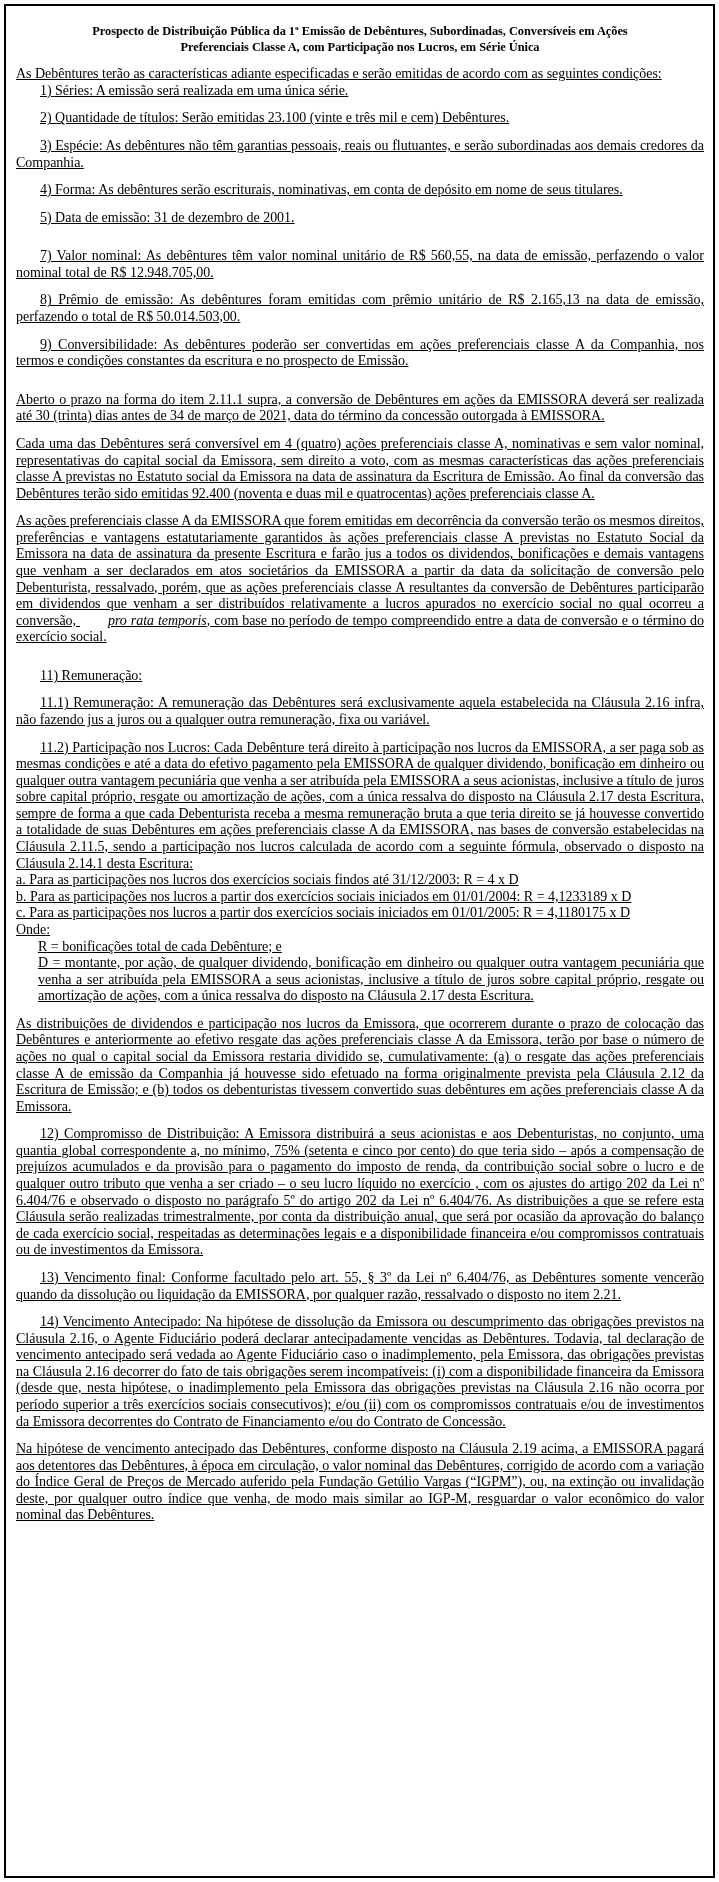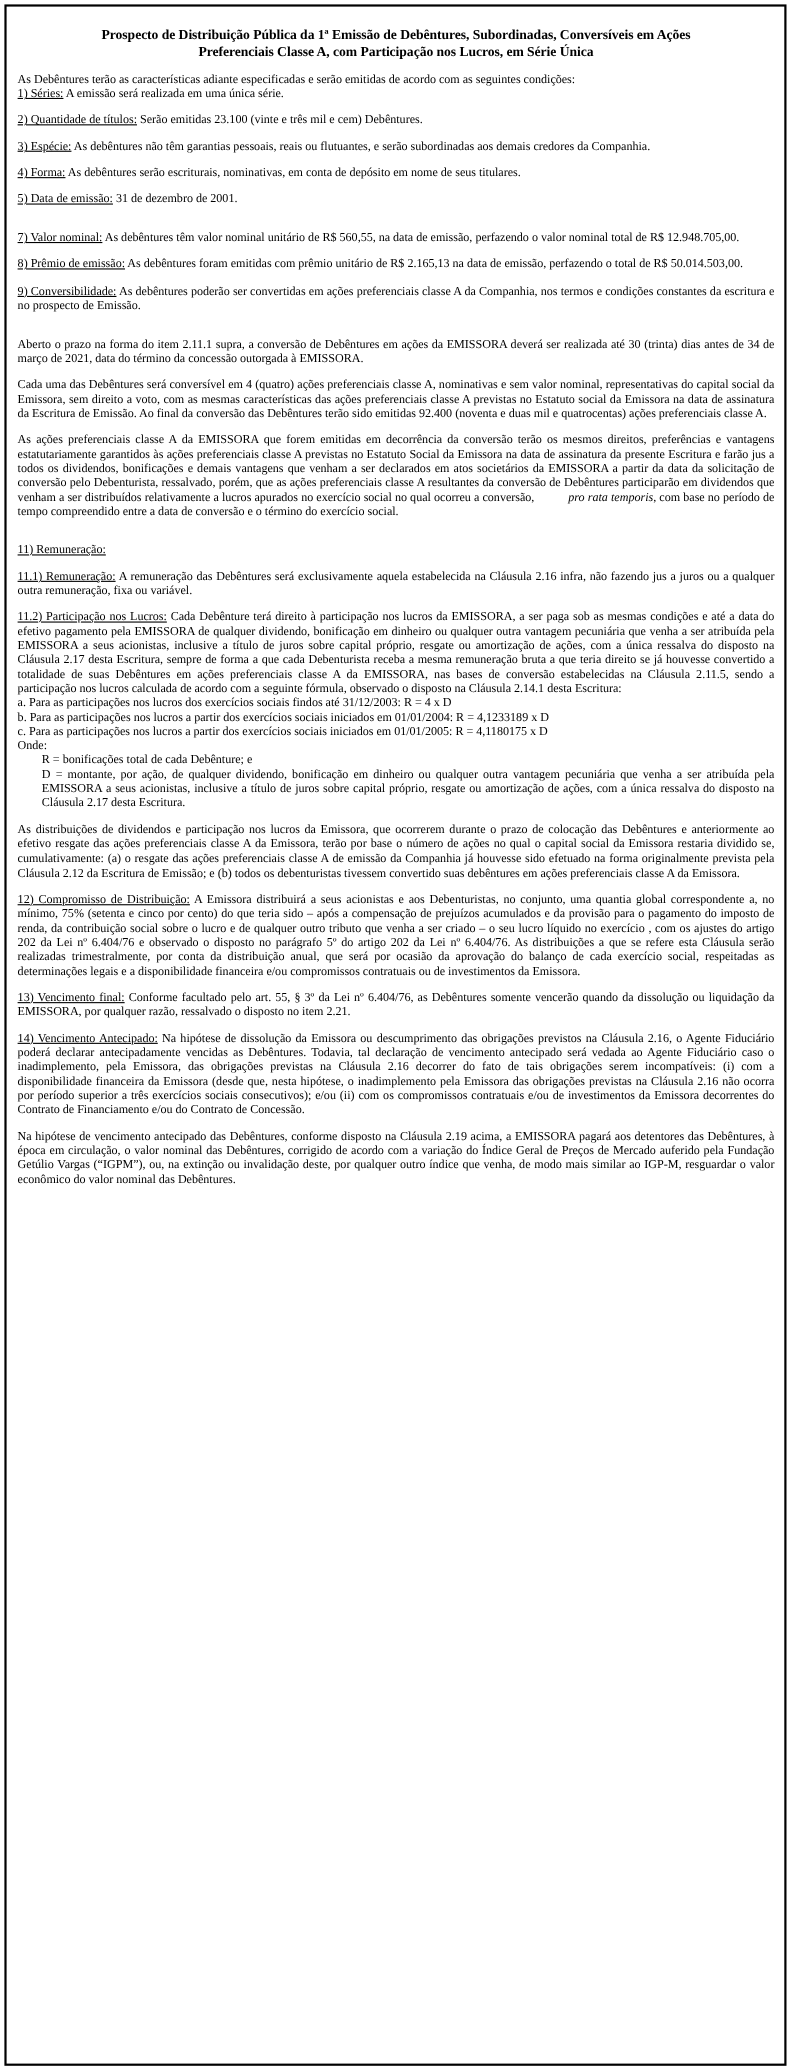--- a/index.html
+++ b/index.html
@@ -33,34 +33,36 @@
   .doc-title {
     text-align: center;
     font-weight: bold;
     font-size: 12.4px;
     line-height: 1.30;
     margin: 0 14px 0 14px;
     letter-spacing: -0.05px;
   }
   p.para {
     margin: 0;
-    font-size: 11px;
+    font-size: 14px;
     line-height: 1.185;
     text-align: justify;
     text-justify: inter-word;
     letter-spacing: -0.02px;
+    text-decoration: underline;
   }
   p.left {
     text-align: left;
   }
   .spacer {
     height: 11px;
   }
   .u {
     text-decoration: underline;
+    margin-left: 24px;
   }
   .it {
     font-style: italic;
     margin-left: 28px;
   }
   .hang {
     padding-left: 22px;
   }
 </style>
 </head>

